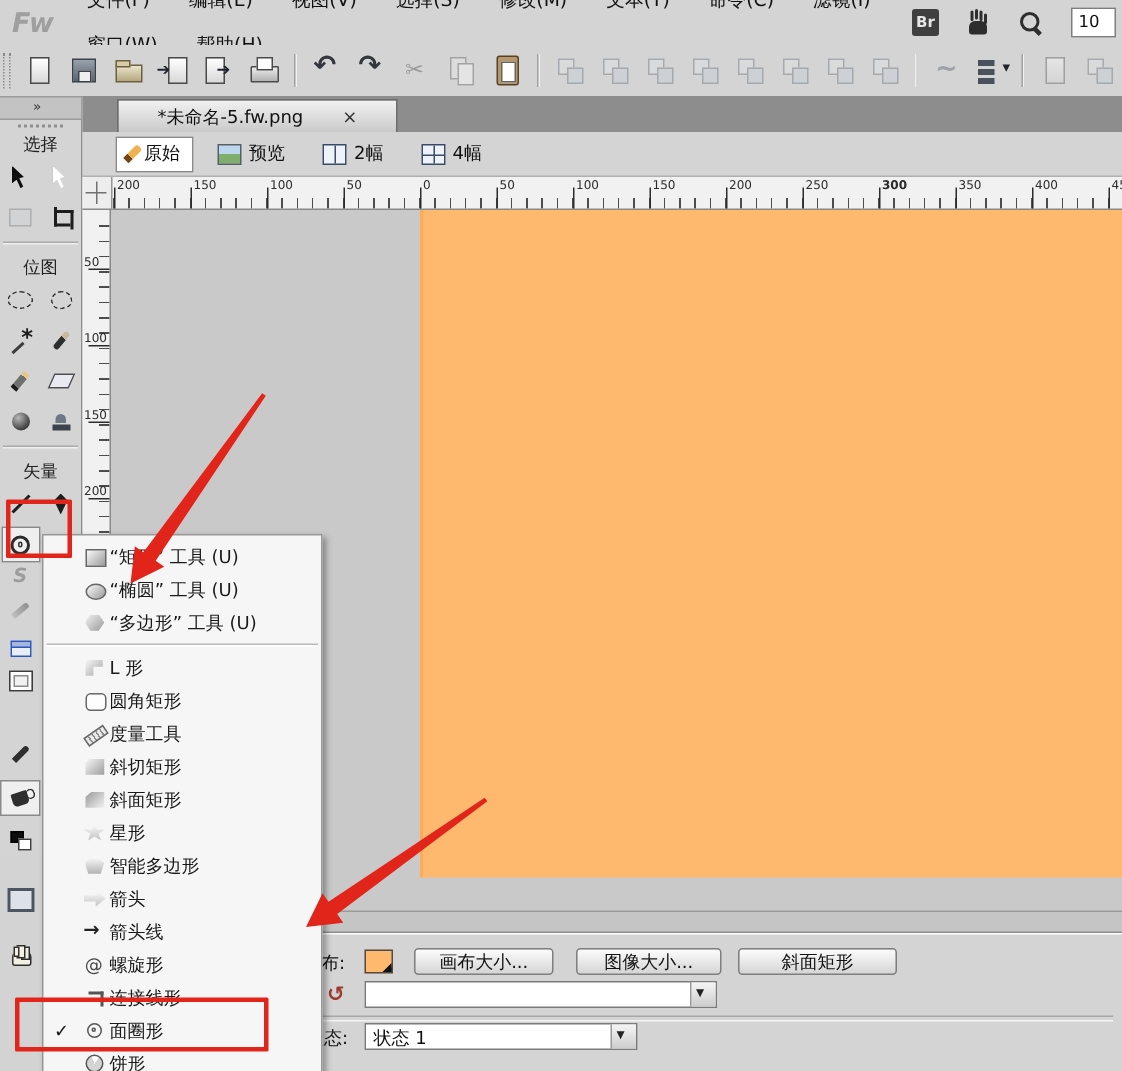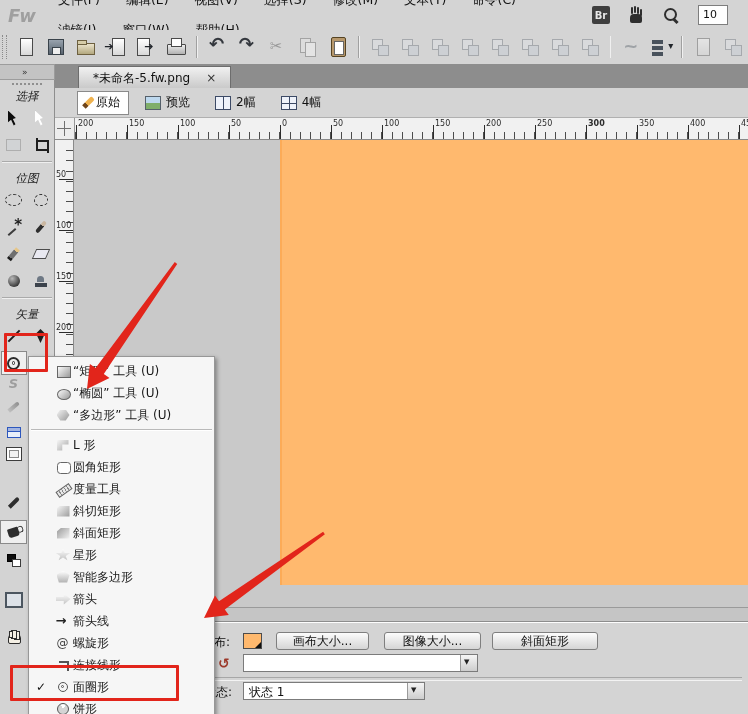--- a/index.html
+++ b/index.html
@@ -4,21 +4,21 @@
 <style>
   html,body{margin:0;padding:0;background:#888;}
   #app{position:relative;width:748px;height:714px;overflow:hidden;
        font-family:"DejaVu Sans","Liberation Sans",sans-serif;
        background:#d3d3d3;color:#111;-webkit-font-smoothing:antialiased;}
   
   #menubar{position:absolute;left:0;top:0;width:748px;height:30px;background:#d4d4d4;
            border-bottom:1px solid #a6a6a6;display:flex;align-items:center;font-size:12.5px;}
   #fw-logo{font-size:18px;font-weight:bold;font-style:italic;color:#9f9f9f;margin:0 10px 0 8px;letter-spacing:-1px;}
   .mb-item{padding:0 13px;line-height:30px;cursor:default;white-space:nowrap;}
-  #mb-right{margin-left:auto;display:flex;align-items:center;gap:19px;padding-right:20px;}
+  #mb-right{margin-left:auto;display:flex;align-items:center;gap:19px;padding-right:4px;}
   .br-badge{width:18px;height:18px;background:#3f3f3f;color:#e6e6e6;font-size:10px;font-weight:bold;
             display:flex;align-items:center;justify-content:center;border-radius:2px;}
   .hand{position:relative;width:15px;height:16px;}
   .hand::before{content:"";position:absolute;left:1px;bottom:0;width:12px;height:9px;background:#2e2e2e;border-radius:4px 4px 2px 2px;}
   .hand::after{content:"";position:absolute;left:2px;top:0;width:2px;height:7px;background:#2e2e2e;
                box-shadow:3px -1px 0 #2e2e2e,6px 0 0 #2e2e2e,9px 2px 0 #2e2e2e;border-radius:1px;}
   .magnifier{position:relative;width:16px;height:16px;}
   .magnifier::before{content:"";position:absolute;left:1px;top:1px;width:9px;height:9px;border:2px solid #2e2e2e;border-radius:50%;}
   .magnifier::after{content:"";position:absolute;left:11px;top:11px;width:2.5px;height:6px;background:#2e2e2e;transform:rotate(-45deg);}
   .zoom-box{width:24px;height:18px;background:#fff;border:1px solid #7e7e7e;font-size:11px;line-height:17px;padding-left:4px;}
@@ -47,27 +47,27 @@
   .i-copy::after{content:"";position:absolute;left:9px;top:7px;width:9px;height:13px;background:#fff;border:1px solid #555;}
   .i-paste::before{content:"";position:absolute;left:5px;top:2px;width:13px;height:18px;background:#b7986c;border:1px solid #554322;border-radius:2px;}
   .i-paste::after{content:"";position:absolute;left:8px;top:6px;width:8px;height:12px;background:#fff;border:1px solid #666;}
   .i-2sq::before{content:"";position:absolute;left:4px;top:4px;width:9px;height:9px;background:#e2e6ea;border:1px solid #5d6670;}
   .i-2sq::after{content:"";position:absolute;left:10px;top:10px;width:9px;height:9px;background:#c4ccd4;border:1px solid #5d6670;}
   .i-curve::before{content:"~";position:absolute;left:4px;top:0px;font-size:18px;font-weight:bold;color:#49525c;}
   .i-align::before{content:"";position:absolute;left:3px;top:5px;width:11px;height:4px;background:#49525c;box-shadow:0 6px 0 #49525c,0 12px 0 #49525c;}
   .i-align::after{content:"▾";position:absolute;right:0;top:5px;font-size:10px;color:#20242a;}
   
   #tabstrip{position:absolute;left:55px;top:64px;width:693px;height:24px;background:#8d8d8d;border-bottom:1px solid #6f6f6f;}
-  #doc-tab{position:absolute;left:23px;top:2px;height:22px;padding:0 14px;background:linear-gradient(#f1f1f1,#c8c8c8);
-           border:1px solid #6d6d6d;border-bottom:none;display:flex;align-items:center;gap:16px;font-size:12px;}
+  #doc-tab{position:absolute;left:23px;top:2px;height:22px;padding:0 26px;background:linear-gradient(#f1f1f1,#c8c8c8);
+           border:1px solid #6d6d6d;border-bottom:none;display:flex;align-items:center;gap:26px;font-size:12px;}
   .tab-close{font-size:12px;color:#333;line-height:1;cursor:default;}
   
   #dockheader{position:absolute;left:0;top:64px;width:55px;height:16px;background:#c3c3c3;border:1px solid #9c9c9c;border-left:none;
               font-size:9px;color:#333;padding-left:22px;line-height:14px;box-sizing:border-box;letter-spacing:-1px;}
-  #tools{position:absolute;left:0;top:80px;width:55px;height:490px;background:#d4d4d4;border-right:1px solid #8e8e8e;box-sizing:border-box;font-style:italic;}
+  #tools{position:absolute;left:0;top:80px;width:55px;height:490px;background:#d4d4d4;border-right:1px solid #8e8e8e;box-sizing:border-box;}
   .drag-dots{margin:3px auto 0;width:30px;border-top:2px dotted #8f8f8f;}
   .tp-header{font-size:11.5px;color:#222;text-align:center;padding:4px 0 2px;}
   .tp-divider{margin:4px 2px;border-top:1px solid #aaa;border-bottom:1px solid #efefef;}
   .tools-grid{display:grid;grid-template-columns:27px 27px;justify-items:center;row-gap:3px;}
   .tool{width:26px;height:24px;display:flex;align-items:center;justify-content:center;position:relative;}
   .tool.selected{background:#efefef;border:1px solid #8a8a8a;box-sizing:border-box;}
   .tool.disabled{opacity:.4;}
   .more-tool{position:absolute;left:0;width:27px;height:24px;display:flex;align-items:center;justify-content:center;}
   .more-tool.selected{background:#efefef;border:1px solid #8a8a8a;box-sizing:border-box;}
   .more-tool.disabled{opacity:.45;}

